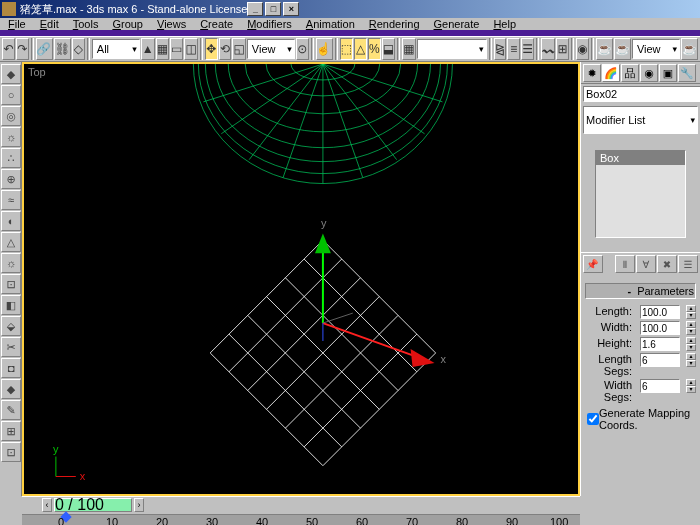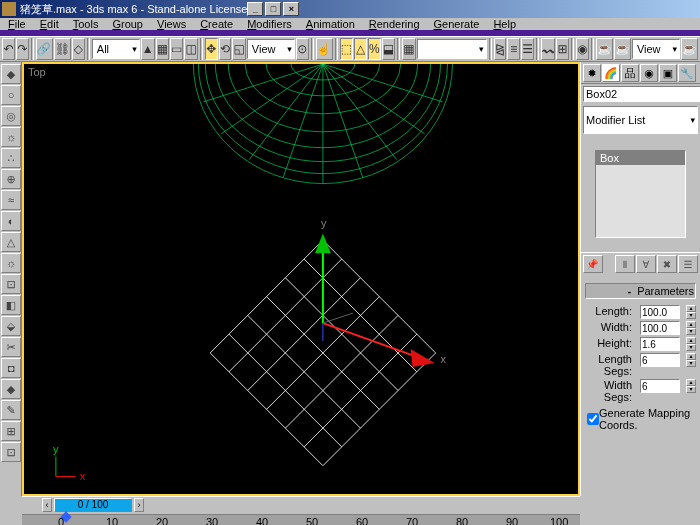--- a/index.html
+++ b/index.html
@@ -42,21 +42,21 @@
 .rollhdr::before{content:"-";font-weight:bold}
 .params{padding:2px 4px}
 .prow{display:flex;justify-content:flex-end;margin:2px 0;gap:6px}
 .prow label{font-size:11px;color:#000;flex:1;text-align:right;padding-right:2px}
 .prow input{width:40px;height:14px;border:1px solid #808080;border-right-color:#fff;border-bottom-color:#fff;font-size:10px;padding:0 1px}
 .spin{width:10px;display:flex;flex-direction:column}
 .spin span{height:7px;border:1px solid #fff;border-right-color:#808080;border-bottom-color:#808080;font-size:6px;line-height:5px;text-align:center;color:#000}
 .chk{display:flex;align-items:center;margin:4px 2px}
 .chk input{width:12px;height:12px}
 .timeline{height:18px;background:#c0c0c0;border-top:1px solid #fff;position:relative;margin-left:22px;margin-right:120px}
-.timeslider{position:absolute;left:32px;top:1px;width:78px;height:14px;background:#0ea5e9;border:1px solid #fff;border-right-color:#808080;border-bottom-color:#808080;text-align:center;font-size:10px;line-height:12px}
+.timeslider{position:absolute;left:32px;top:1px;width:78px;height:14px;background:#86efac;border:1px solid #fff;border-right-color:#808080;border-bottom-color:#808080;font-size:16px;line-height:12px}
 .timearrow{position:absolute;width:10px;height:14px;top:1px;border:1px solid #fff;border-right-color:#808080;border-bottom-color:#808080;text-align:center;font-size:9px;line-height:12px}
 .ruler{height:14px;background:#a0a0a0;border-top:1px solid #808080;margin-left:22px;margin-right:120px;position:relative;font-size:9px;color:#000}
 .ruler span{position:absolute;top:1px}
 .ruler .rmark{position:absolute;left:40px;top:-2px;width:8px;height:8px;background:#3060ff;transform:rotate(45deg)}
 </style>
 </head>
 <body>
 
 <div class="titlebar">
   <div class="t-left">

